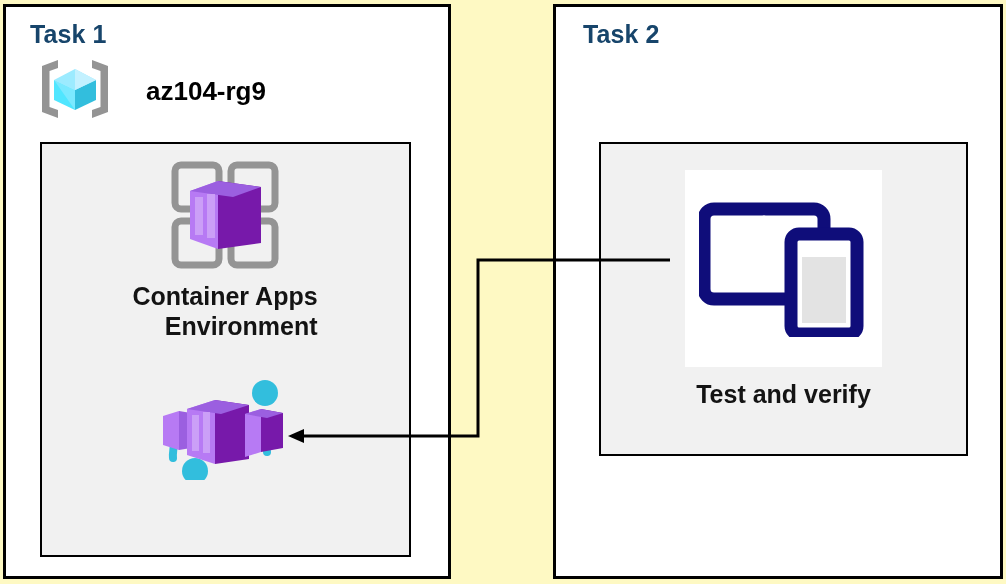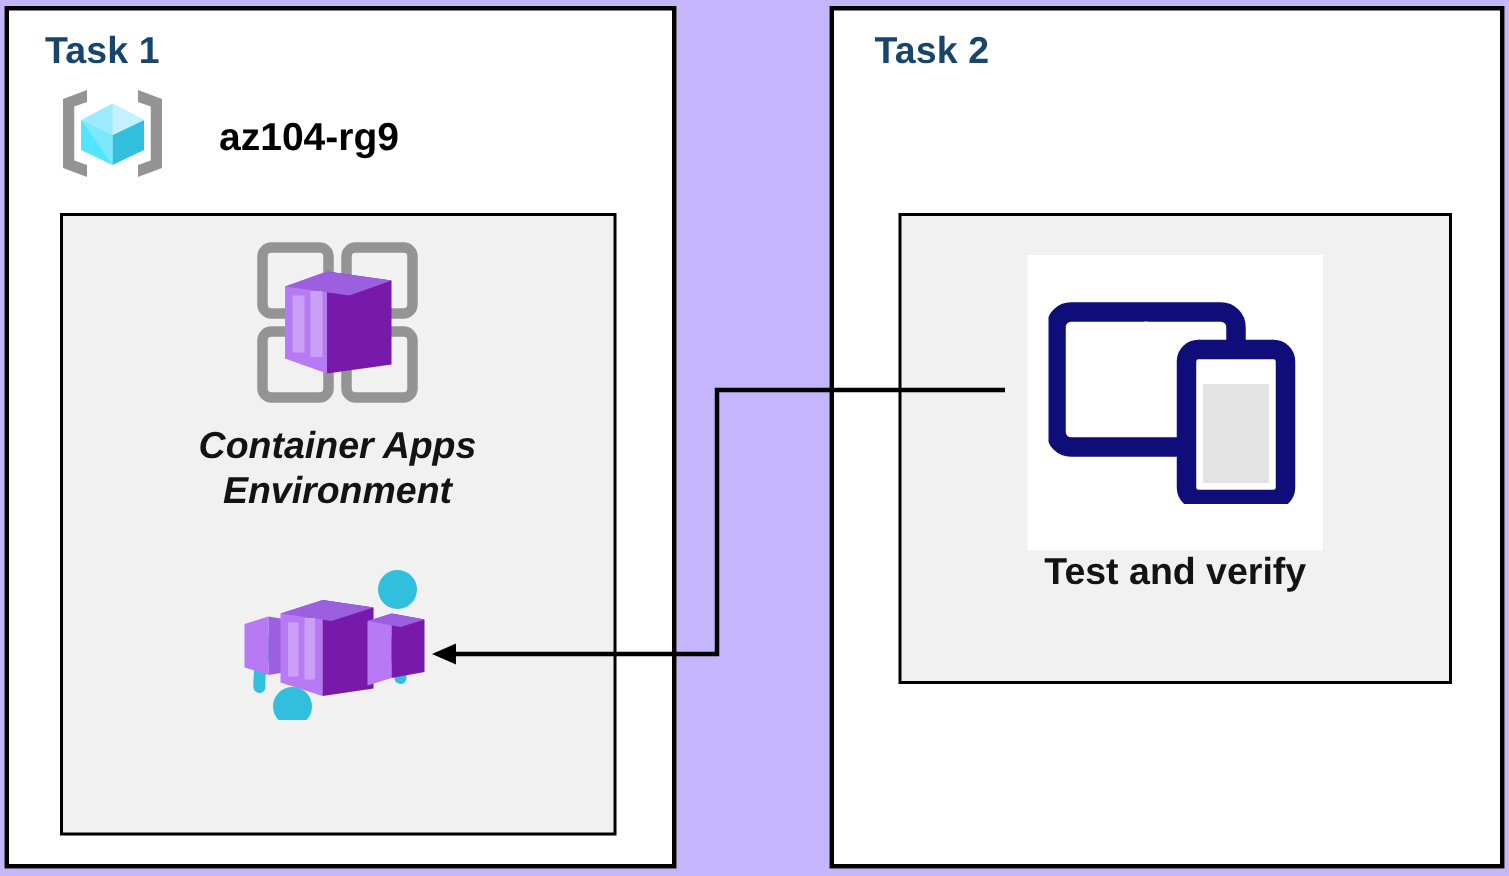--- a/index.html
+++ b/index.html
@@ -7,21 +7,21 @@
     padding: 0;
     background: #ffffff;
   }
   body {
     font-family: "Liberation Sans", sans-serif;
   }
   #canvas {
     position: relative;
     width: 1006px;
     height: 584px;
-    background: #c4b5fd;
+    background: #fef9c3;
     overflow: hidden;
   }
 
   
   .task-panel {
     position: absolute;
     background: #ffffff;
     border: 3px solid #000000;
     box-sizing: border-box;
   }
@@ -69,25 +69,24 @@
   .node {
     position: absolute;
     display: flex;
     flex-direction: column;
     align-items: center;
   }
   .node-label {
     font-size: 25px;
     font-weight: bold;
     color: #131313;
-    text-align: center;
+    text-align: right;
     line-height: 1.18;
     white-space: pre-line;
     margin-top: 4px;
-    font-style: italic;
   }
   #cae-node { left: 70px; top: 156px; width: 310px; }
   #ca-node  { left: 70px; top: 376px; width: 310px; }
 
   
   #tv-node {
     position: absolute;
     left: 630px;
     top: 170px;
     width: 307px;
@@ -100,20 +99,21 @@
     height: 197px;
     background: #ffffff;
     display: flex;
     align-items: center;
     justify-content: center;
   }
   #tv-label {
     font-size: 25px;
     font-weight: bold;
     color: #131313;
+    margin-top: 13px;
     white-space: nowrap;
   }
 
   
   #connector {
     position: absolute;
     left: 0;
     top: 0;
     width: 1006px;
     height: 584px;

